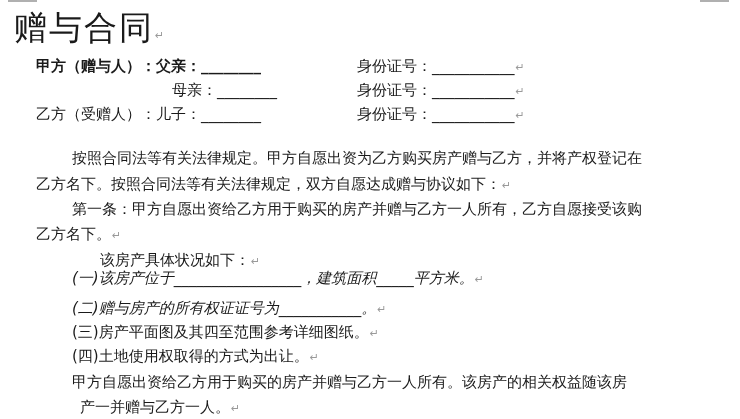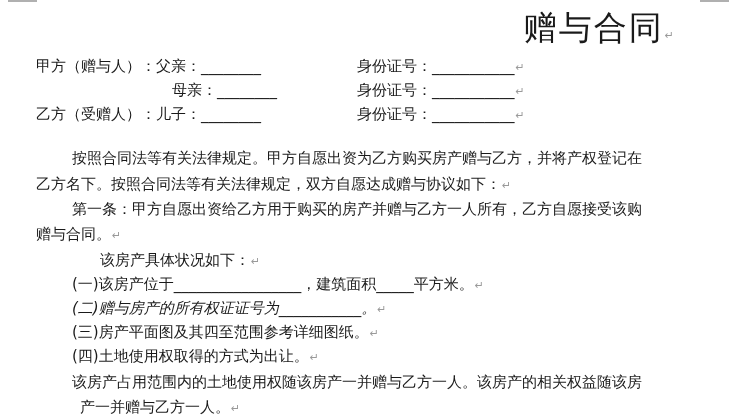--- a/index.html
+++ b/index.html
@@ -1,34 +1,34 @@
 <!DOCTYPE html>
 <html><head>
 <meta charset="utf-8">
 <style>
   html, body { margin:0; padding:0; background:#fff; }
   body { width:740px; height:419px; position:relative; overflow:hidden;
          font-family:"DejaVu Sans", sans-serif; color:#1a1a1a; }
   .mark { position:absolute; top:0; height:2px; background:#b0b0b0; width:29px; }
-  .title { position:absolute; top:6px; left:0; width:676px; text-align:right;
-           font-size:33px; letter-spacing:2px; font-family:"DejaVu Sans", sans-serif; }
+  .title { position:absolute; top:6px; left:0; width:676px; text-align:left;
+           font-size:33px; letter-spacing:2px; font-family:"DejaVu Sans", sans-serif;padding-left:14px; }
   .pm { color:#9a9a9a; font-size:11px; margin-left:1px; }
   .line { position:absolute; font-size:15px; white-space:nowrap; line-height:20px; }
 </style>
 </head>
 <body>
 
 <div class="mark" style="left:8px;"></div>
 <div class="mark" style="left:700px;"></div>
 
 <div class="title">
   <span>赠与合同</span><span class="pm">↵</span>
 </div>
 
-<div class="line" style="top:56px; left:36px;">
+<div class="line" style="top:56px; left:36px;font-weight:bold;">
   <span>甲方（赠与人）：</span><span>父亲：</span><span>________</span>
 </div>
 <div class="line" style="top:56px; left:357px;">
   <span>身份证号：</span><span>___________</span><span class="pm">↵</span>
 </div>
 
 <div class="line" style="top:80px; left:172px;text-align:right;">
   <span>母亲：</span><span>________</span>
 </div>
 <div class="line" style="top:80px; left:357px;">
@@ -38,20 +38,20 @@
 <div class="line" style="top:104px; left:36px;">
   <span>乙方（受赠人）：</span><span>儿子：</span><span>________</span>
 </div>
 <div class="line" style="top:104px; left:357px;">
   <span>身份证号：</span><span>___________</span><span class="pm">↵</span>
 </div>
 
 <div class="line" style="top:148px; left:72px;"><span>按照合同法等有关法律规定。甲方自愿出资为乙方购买房产赠与乙方，并将产权登记在</span></div>
 <div class="line" style="top:174px; left:36px;"><span>乙方名下。按照合同法等有关法律规定，双方自愿达成赠与协议如下：</span><span class="pm">↵</span></div>
 <div class="line" style="top:199px; left:72px;"><span>第一条：甲方自愿出资给乙方用于购买的房产并赠与乙方一人所有，乙方自愿接受该购</span></div>
-<div class="line" style="top:224px; left:36px;"><span>赠与合同。</span><span class="pm">↵</span></div>
+<div class="line" style="top:224px; left:36px;"><span>乙方名下。</span><span class="pm">↵</span></div>
 <div class="line" style="top:250px; left:72px;margin-left:28px;"><span>该房产具体状况如下：</span><span class="pm">↵</span></div>
-<div class="line" style="top:274px; left:72px;"><span>(一)该房产位于_________________，建筑面积_____平方米。</span><span class="pm">↵</span></div>
+<div class="line" style="top:268px; left:72px;font-style:italic;"><span>(一)该房产位于_________________，建筑面积_____平方米。</span><span class="pm">↵</span></div>
 <div class="line" style="top:298px; left:72px;font-style:italic;"><span>(二)赠与房产的所有权证证号为___________。</span><span class="pm">↵</span></div>
 <div class="line" style="top:322px; left:72px;"><span>(三)房产平面图及其四至范围参考详细图纸。</span><span class="pm">↵</span></div>
 <div class="line" style="top:346px; left:72px;"><span>(四)土地使用权取得的方式为出让。</span><span class="pm">↵</span></div>
-<div class="line" style="top:372px; left:72px;"><span>该房产占用范围内的土地使用权随该房产一并赠与乙方一人。该房产的相关权益随该房</span></div>
+<div class="line" style="top:372px; left:72px;"><span>甲方自愿出资给乙方用于购买的房产并赠与乙方一人所有。该房产的相关权益随该房</span></div>
 <div class="line" style="top:397px; left:36px;margin-left:44px;"><span>产一并赠与乙方一人。</span><span class="pm">↵</span></div>
 
 </body></html>

